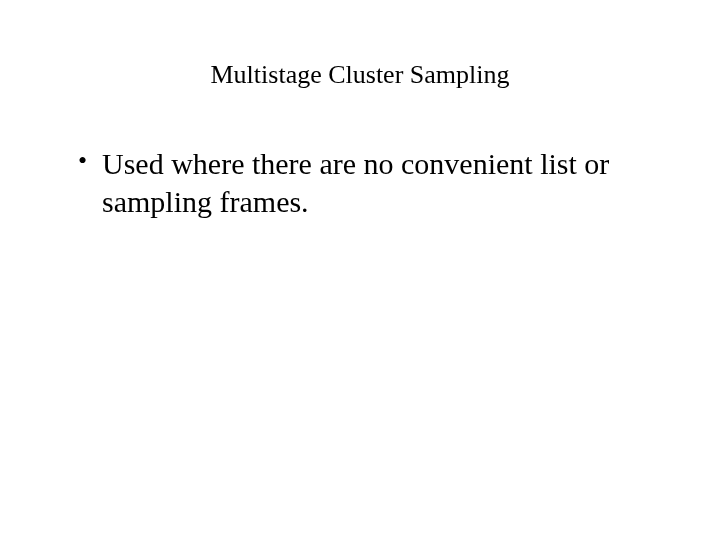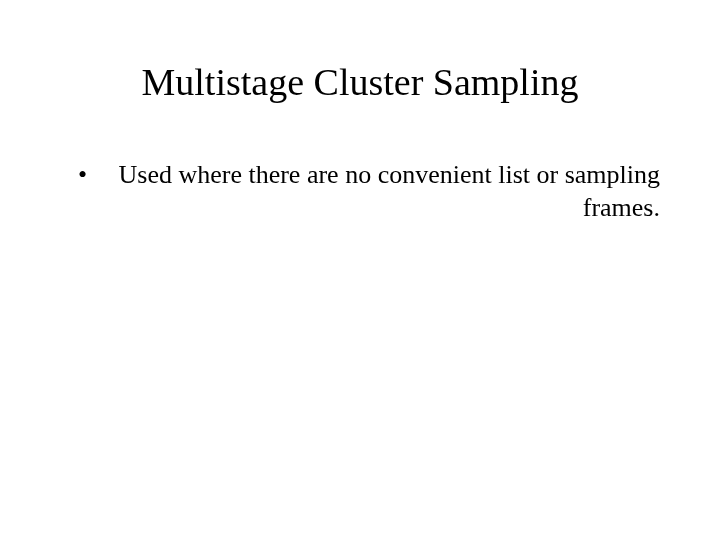--- a/index.html
+++ b/index.html
@@ -9,37 +9,36 @@
     }
     body {
       width: 720px;
       height: 540px;
       background: #ffffff;
       font-family: "Times New Roman", Times, serif;
       color: #000000;
       padding: 50px 60px 0 60px;
     }
     .title {
-      font-size: 38px;
+      font-size: 26px;
       text-align: center;
       font-weight: normal;
       margin-bottom: 55px;
       margin-top: 10px;
     }
     .bullet-list {
       list-style: none;
       padding-left: 18px;
     }
     .bullet-item {
-      font-size: 26px;
+      font-size: 30px;
       line-height: 1.25;
       position: relative;
       padding-left: 24px;
       margin-bottom: 2px;
-      text-align: right;
     }
     .bullet-item::before {
       content: "•";
       position: absolute;
       left: 0;
       top: 0;
       font-size: 26px;
     }
   </style>
 </head>

